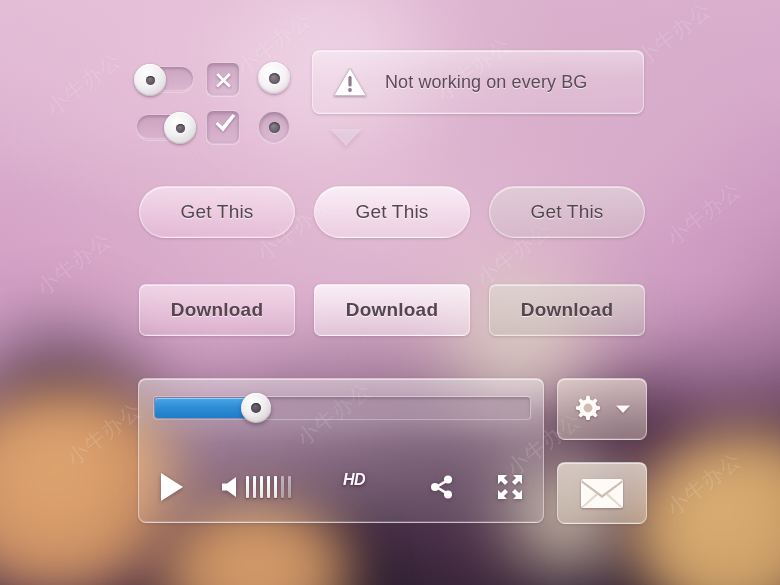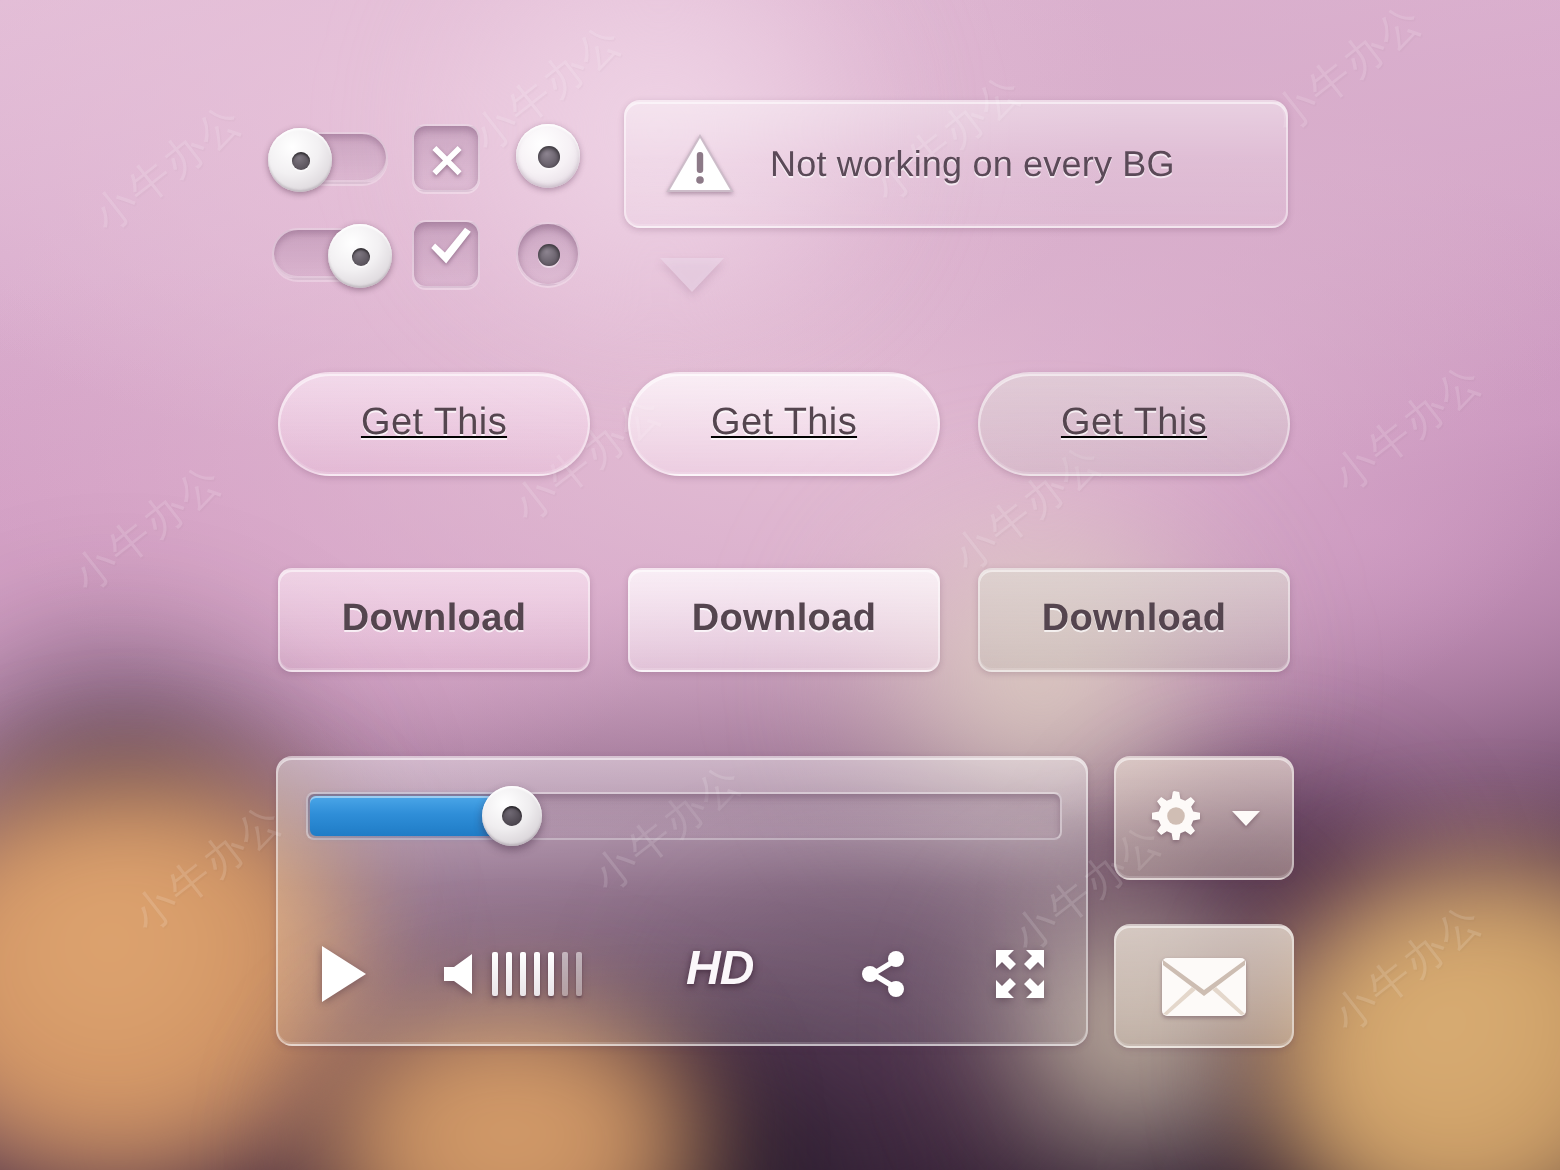--- a/index.html
+++ b/index.html
@@ -185,21 +185,21 @@
     border-right: 16px solid transparent;
     border-top: 17px solid rgba(236,214,232,0.72);
     filter: drop-shadow(0 2px 2px rgba(100,55,90,0.22));
   }
 
   
   .pill {
     position: absolute;
     height: 52px;
     border-radius: 26px;
-    display: flex; align-items: center; justify-content: center; text-decoration: underline;
+    display: flex; align-items: center; justify-content: center;
   }
   .pill-label, .rect-label {
     font-size: 19px;
     color: #55454f;
     text-shadow: 0 1px 0 rgba(255,255,255,0.72);
     letter-spacing: 0.2px;
   }
 
   
   .rectbtn {
@@ -267,21 +267,21 @@
   .volbars { display: flex; align-items: flex-end; gap: 4px; margin-left: 8px; }
   .volbar {
     width: 3px; height: 22px;
     background: linear-gradient(to bottom, #ffffff, #e9e4e8);
     border-radius: 1px;
     box-shadow: 0 1px 1px rgba(60,35,55,0.4);
   }
   .volbar.dim { background: linear-gradient(to bottom, rgba(255,255,255,0.52), rgba(230,225,230,0.45)); }
 
   .hd-text {
-    font-size: 24px;
+    font-size: 16px;
     font-weight: bold;
     font-style: italic;
     color: #fbf7fa;
     text-shadow: 0 1px 2px rgba(60,35,55,0.55);
     letter-spacing: -0.5px;
   }
 
   
   .sidebtn {
     position: absolute;

